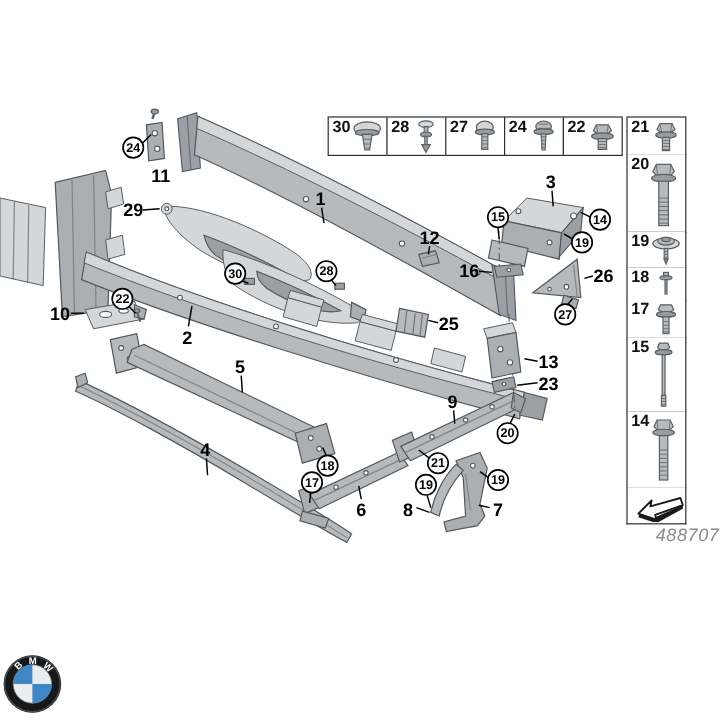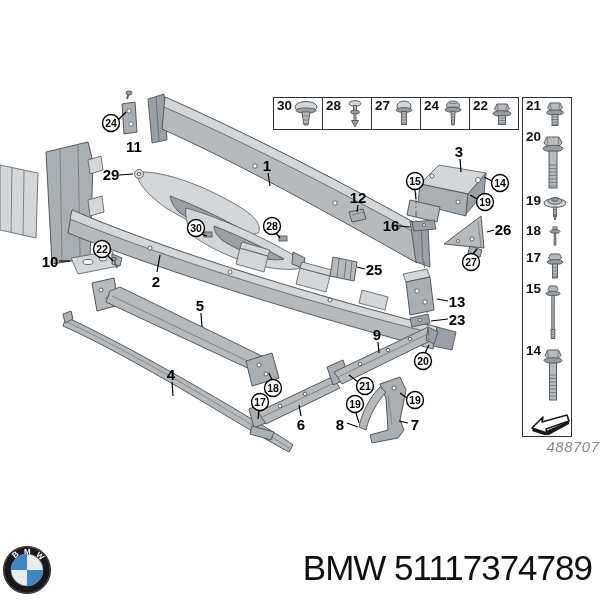--- a/index.html
+++ b/index.html
@@ -442,15 +442,14 @@
       <circle cx="25" cy="25" r="24" fill="#16181a"></circle>
       <circle cx="25" cy="25" r="23" fill="none" stroke="#4a4d50" stroke-width="1"></circle>
       <circle cx="25" cy="25" r="16" fill="#e9edf0" stroke="#7d8184" stroke-width=".6"></circle>
       <path d="M25,25 L25,9 A16,16 0 0,0 9,25 Z" fill="#3f86c4"></path>
       <path d="M25,25 L25,41 A16,16 0 0,0 41,25 Z" fill="#3f86c4"></path>
       <text x="13" y="13.5" font-size="8" font-weight="bold" fill="#fff" transform="rotate(-42 13 13.5)">B</text>
       <text x="22" y="8.5" font-size="8" font-weight="bold" fill="#fff">M</text>
       <text x="33.5" y="10.5" font-size="8" font-weight="bold" fill="#fff" transform="rotate(42 33.5 10.5)">W</text>
     </svg>
   </div>
-  <div class="footer-text"><span>BMW</span>&nbsp;<span>51117374789</span></div>
 
 </div>
 
 </body></html>

